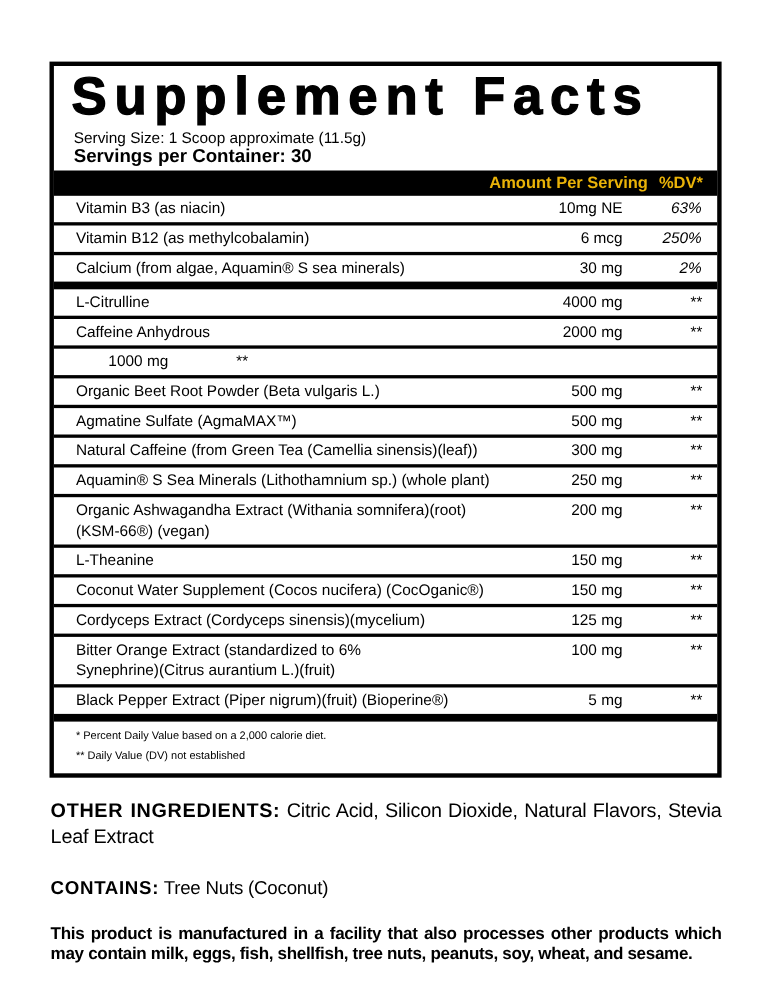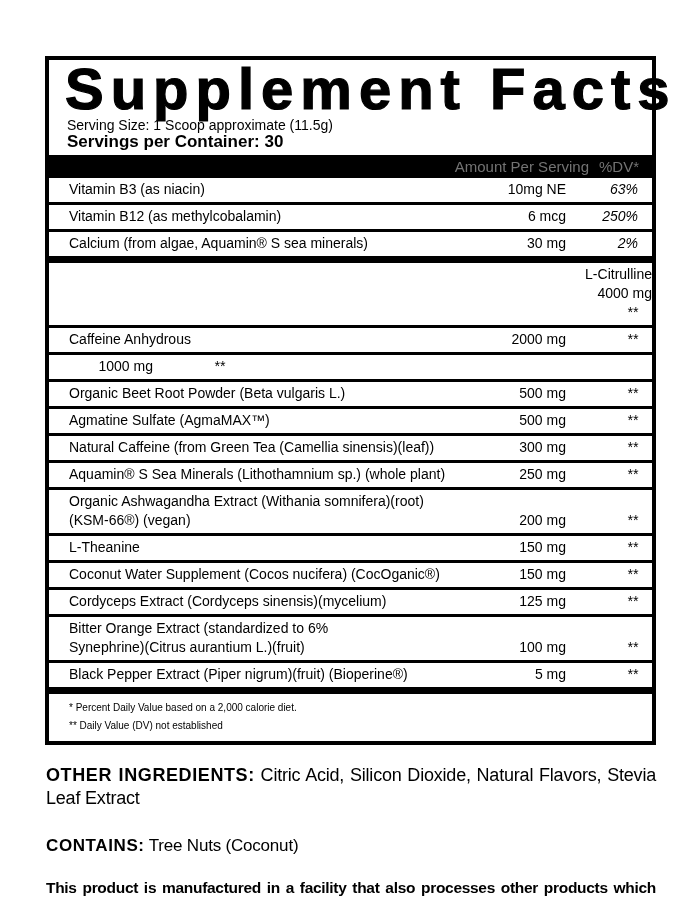--- a/index.html
+++ b/index.html
@@ -14,58 +14,57 @@
 
   
   .panel {
     box-sizing: border-box;
     margin: 56px 44px 0 45px;
     width: 611px;
     border: 4px solid #000;
     background: #fff;
   }
   .sf-title {
-    font-size: 58px;
+    font-size: 48px;
     font-weight: 900;
     letter-spacing: 7px;
     line-height: 44px;
     padding: 7px 10px 3px 16px;
     white-space: nowrap;
     -webkit-text-stroke: 1.2px #000;
   }
   .sf-serving {
     font-size: 14px;
     line-height: 16px;
     padding: 3px 16px 0 18px;
   }
   .sf-servings {
     font-size: 17px;
     font-weight: bold;
     line-height: 16px;
     padding: 1px 16px 5px 18px;
   }
   .sf-colhead {
     background: #000;
-    color: #737373;
-    font-weight: normal;
+    color: #eab308;
+    font-weight: bold;
     font-size: 15px;
     line-height: 17px;
     text-align: right;
     padding: 3px 13px 3px 0;
   }
   .sf-colhead .gap { display: inline-block; width: 10px; }
 
   .sf-row {
     display: flex;
-    align-items: flex-end;
     border-top: 3px solid #000;
     padding: 2px 0 3px 0;
   }
   .sf-row.first { border-top: none; }
-  .sf-row.thick { border-top: 7px solid #000; flex-direction: column; }
+  .sf-row.thick { border-top: 7px solid #000; }
   .cell { font-size: 14px; line-height: 19px; }
   .cell.name { flex: 1; padding-left: 20px; white-space: pre-line; }
   .cell.amt  { width: 104px; text-align: right; }
   .cell.dv   { width: 72px;  text-align: right; padding-right: 14px; font-style: italic; }
 
   .sf-foot {
     border-top: 7px solid #000;
     padding: 5px 16px 6px 20px;
     font-size: 10px;
     line-height: 18px;

